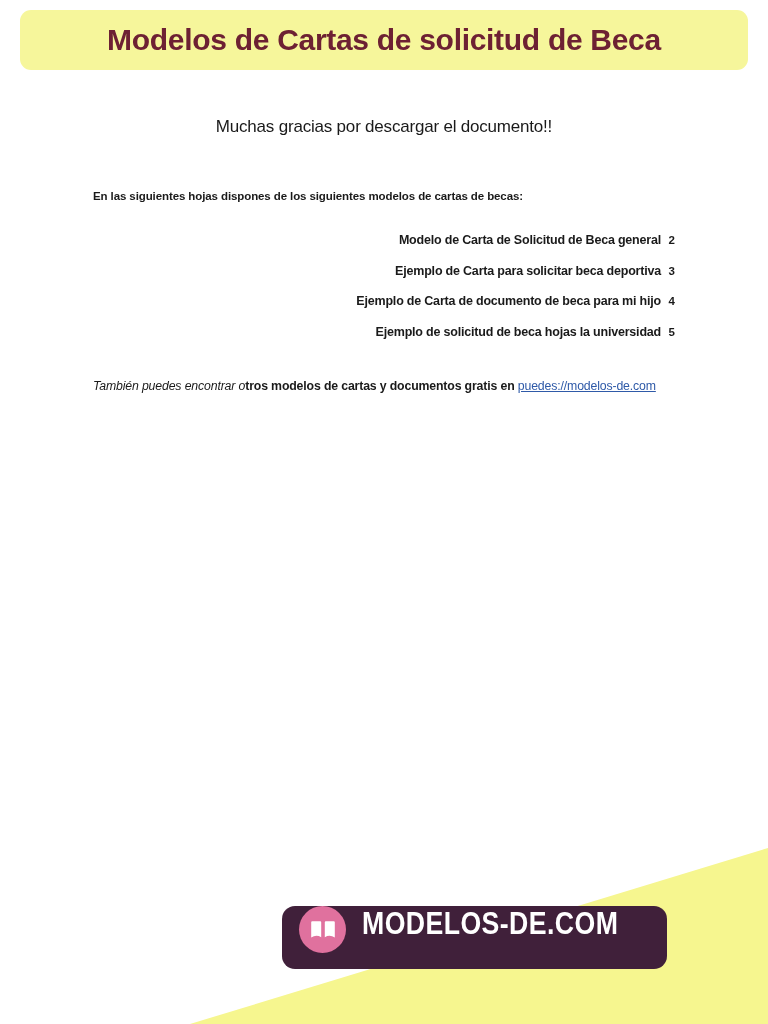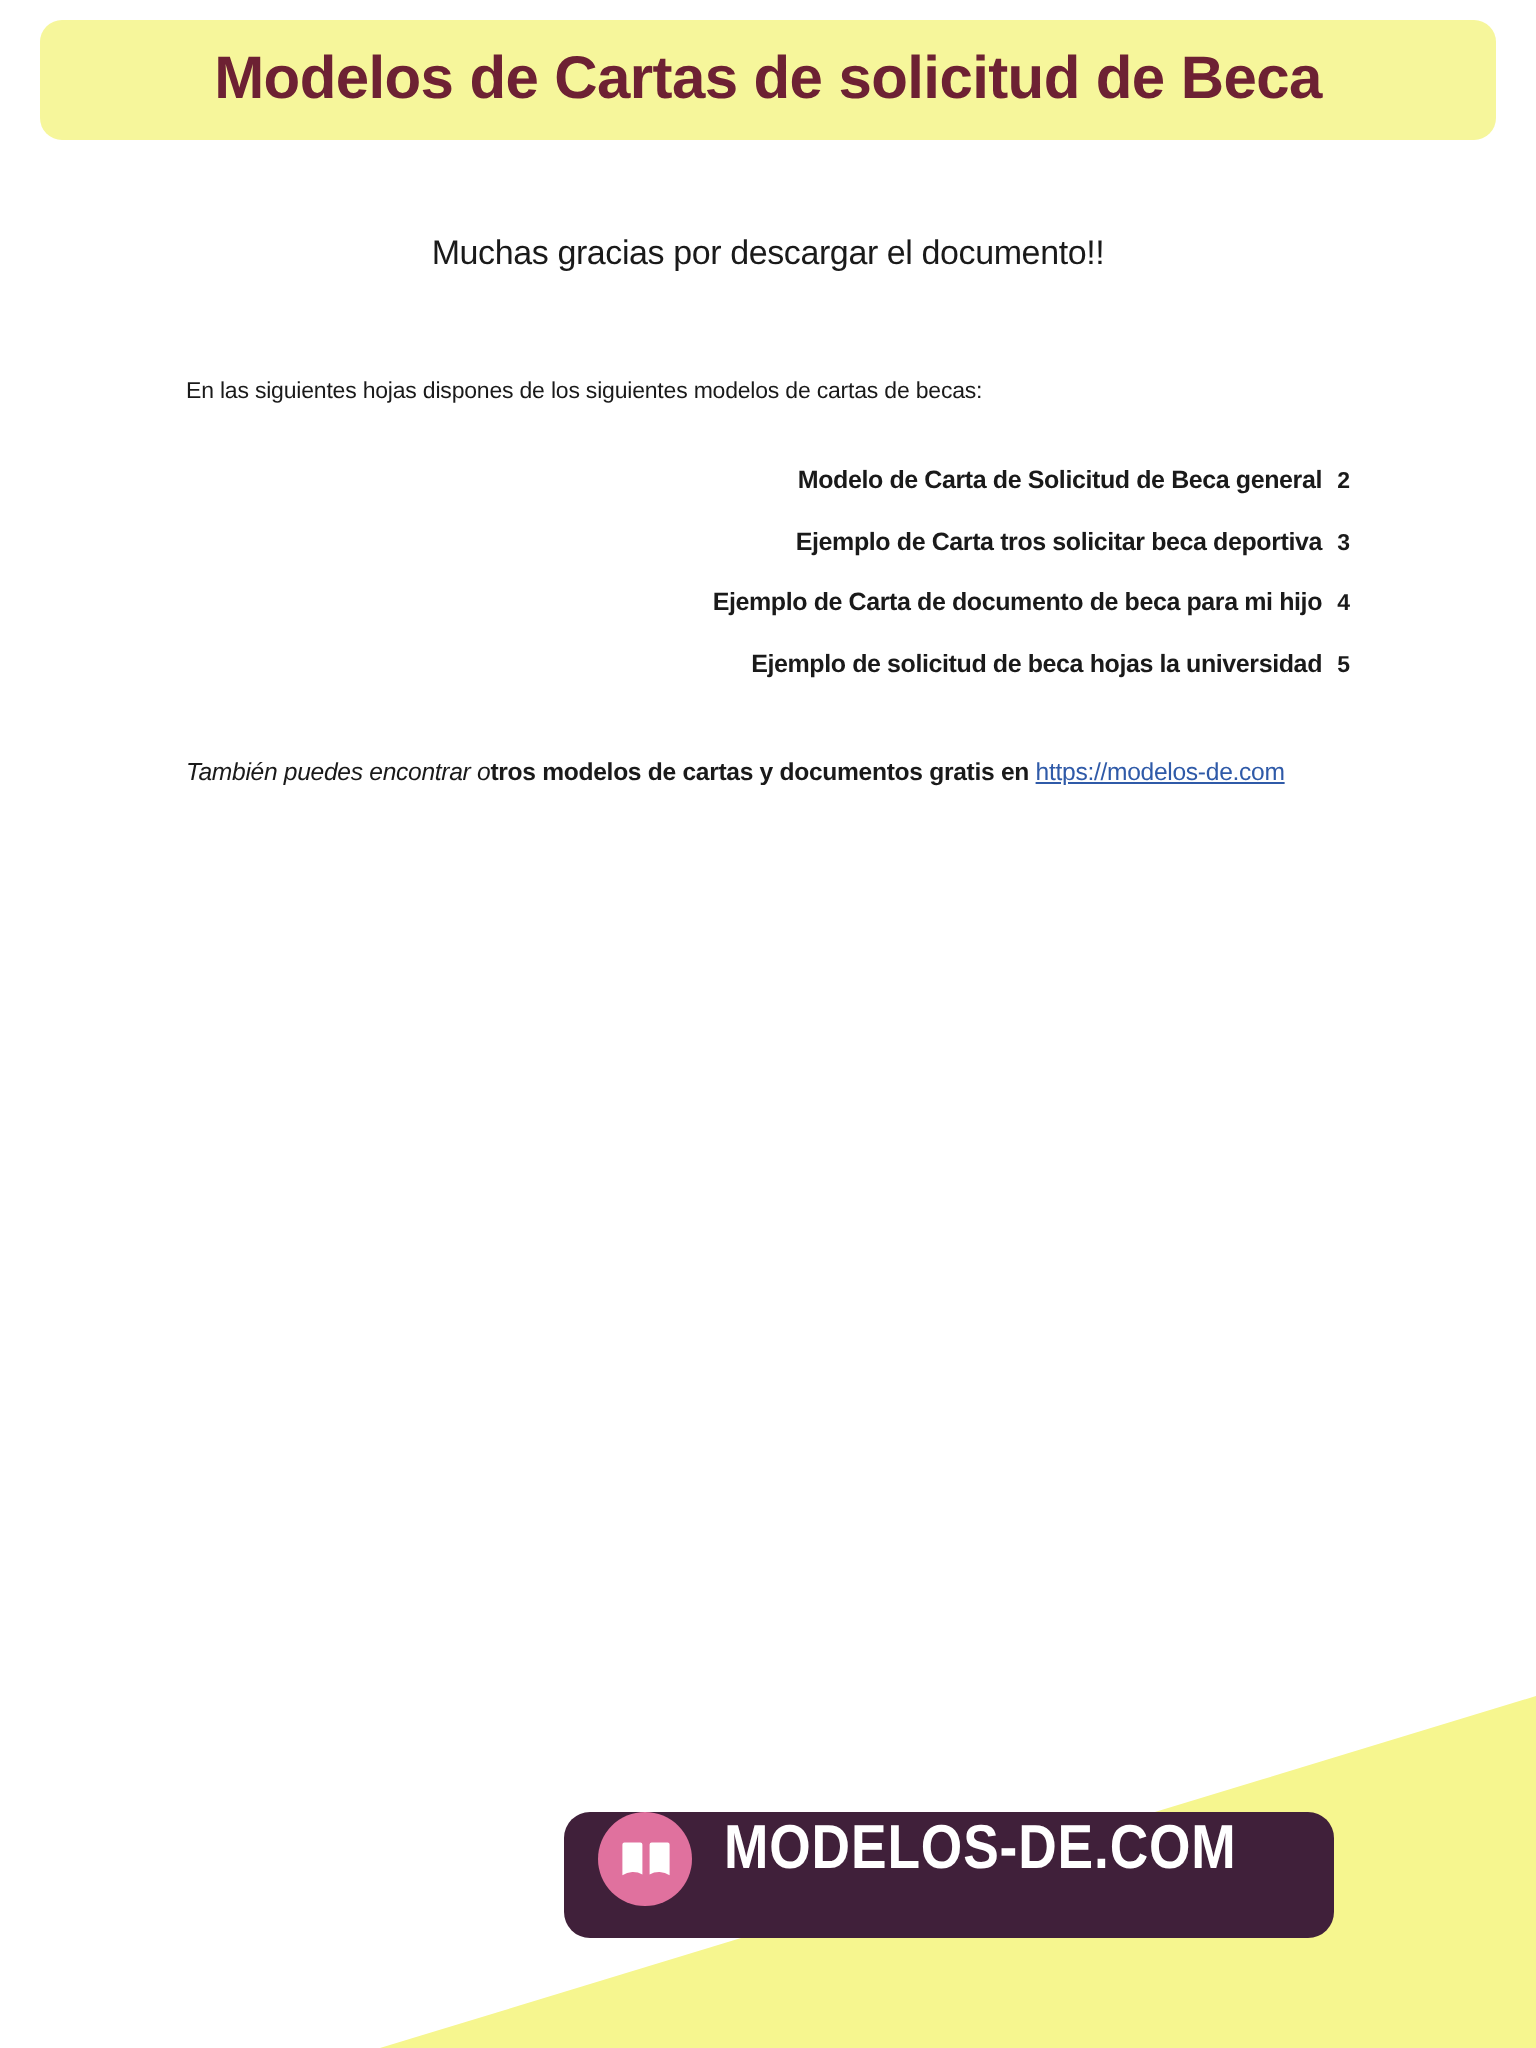--- a/index.html
+++ b/index.html
@@ -61,21 +61,21 @@
 
   .content {
     position: absolute;
     left: 93px;
     top: 190px;
     width: 582px;
   }
 
   .intro-line {
     font-size: 11.5px;
-    font-weight: normal;
+    font-weight: bold;
     color: #1a1a1a;
     letter-spacing: -0.1px;
     margin: 0;
   }
 
   .toc {
     margin-top: 31px;
   }
   .toc-row {
     display: flex;
@@ -181,34 +181,34 @@
   <div class="content">
 
     <p class="intro-line">En las siguientes hojas dispones de los siguientes modelos de cartas de becas:</p>
 
     <div class="toc">
       <div class="toc-row">
         <span class="toc-label">Modelo de Carta de Solicitud de Beca general</span>
         <span class="toc-page">2</span>
       </div>
       <div class="toc-row">
-        <span class="toc-label">Ejemplo de Carta tros solicitar beca deportiva</span>
+        <span class="toc-label">Ejemplo de Carta para solicitar beca deportiva</span>
         <span class="toc-page">3</span>
       </div>
       <div class="toc-row">
         <span class="toc-label">Ejemplo de Carta de documento de beca para mi hijo</span>
         <span class="toc-page">4</span>
       </div>
       <div class="toc-row">
         <span class="toc-label">Ejemplo de solicitud de beca hojas la universidad</span>
         <span class="toc-page">5</span>
       </div>
     </div>
 
-    <p class="closing"><span class="regular">También puedes encontrar o</span><span class="bold">tros modelos de cartas y documentos gratis en </span><a class="link" href="#">https://modelos-de.com</a></p>
+    <p class="closing"><span class="regular">También puedes encontrar o</span><span class="bold">tros modelos de cartas y documentos gratis en </span><a class="link" href="#">puedes://modelos-de.com</a></p>
 
   </div>
 
   <div class="logo-pill">
     <span class="logo-circle">
       <svg class="book-icon" width="28" height="22" viewBox="0 0 28 22" aria-hidden="true">
         <path d="M2.2 2.2 h9.0 a1.0 1.0 0 0 1 1.0 1.0 v15.0 a9.5 9.5 0 0 0 -10.0 0.4 V3.2 a1.0 1.0 0 0 1 1.0 -1.0 Z" fill="#ffffff"></path>
         <path d="M25.8 2.2 h-9.0 a1.0 1.0 0 0 0 -1.0 1.0 v15.0 a9.5 9.5 0 0 1 10.0 0.4 V3.2 a1.0 1.0 0 0 0 -1.0 -1.0 Z" fill="#ffffff"></path>
       </svg>
     </span>

